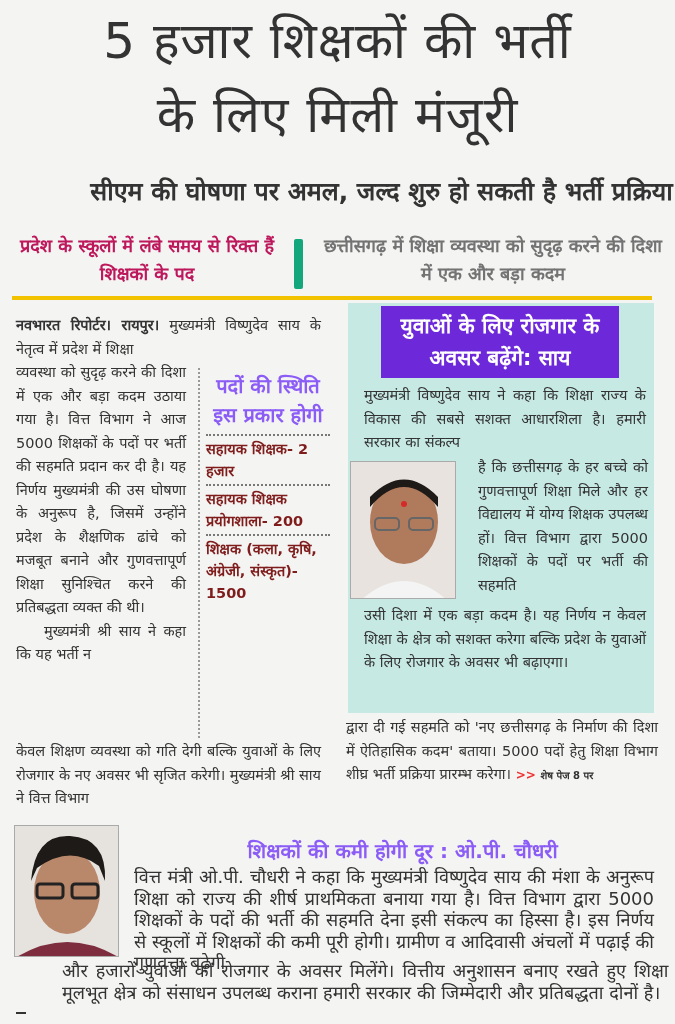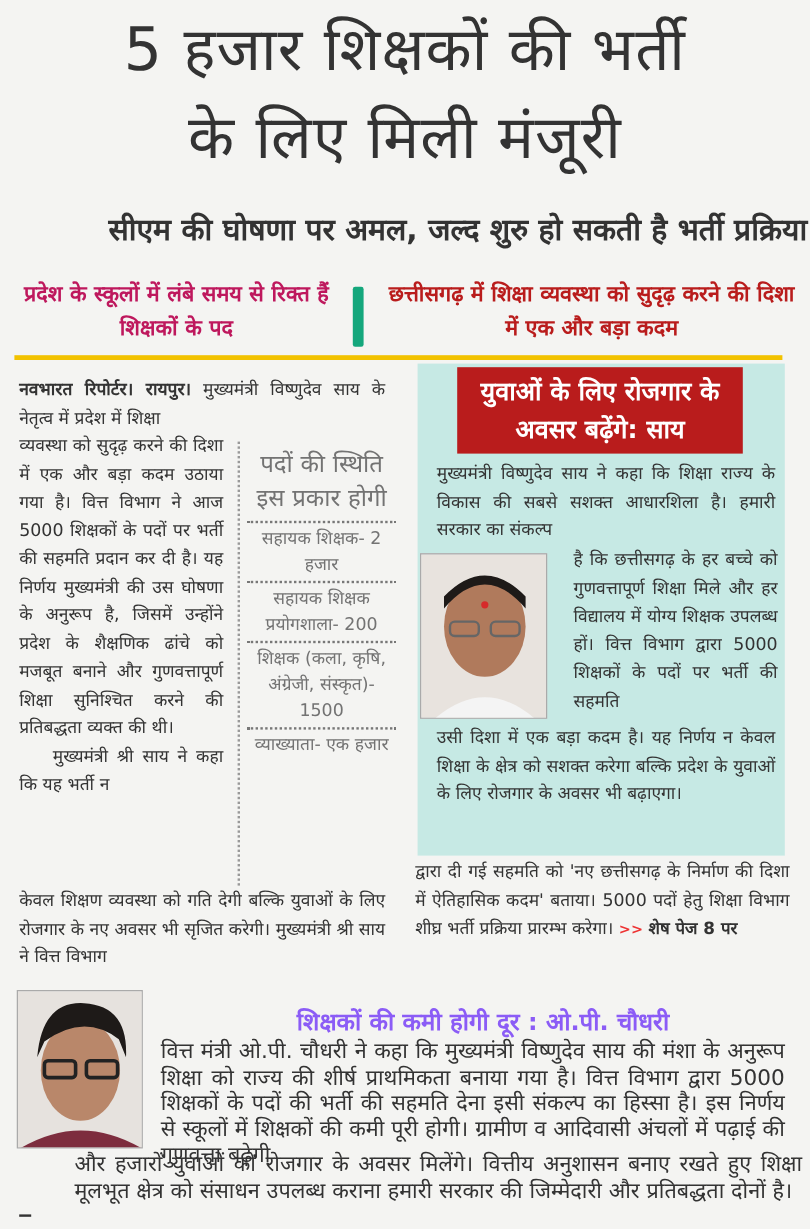--- a/index.html
+++ b/index.html
@@ -19,21 +19,21 @@
   .deck-left {
     position: absolute; top: 232px; left: 12px; width: 270px; text-align: center;
     font-size: 18px; font-weight: bold; line-height: 28px; color: #be185d;
   }
   .deck-bar {
     position: absolute; top: 239px; left: 294px; width: 9px; height: 50px;
     background: #14a77c; border-radius: 2px;
   }
   .deck-right {
     position: absolute; top: 232px; left: 318px; width: 350px; text-align: center;
-    font-size: 18px; font-weight: bold; line-height: 28px; color: #b91c1c;
+    font-size: 18px; font-weight: bold; line-height: 28px; color: #737373;
   }
   .rule-yellow {
     position: absolute; top: 296px; left: 12px; width: 640px; height: 4px; background: #f2c200;
   }
 
   .body-text { font-size: 14.5px; line-height: 23.5px; color: #333; text-align: justify; }
 
   .col-left-top {
     position: absolute; top: 314px; left: 16px; width: 305px;
   }
@@ -44,55 +44,55 @@
     position: absolute; top: 740px; left: 16px; width: 305px;
   }
   .lead-in { font-weight: bold; }
 
   .sidebar-box {
     position: absolute; top: 368px; left: 198px; width: 132px; height: 370px;
     border-left: 2px dotted #999;
     padding-left: 6px;
   }
   .sidebar-title {
-    text-align: center; font-size: 20px; font-weight: normal; line-height: 29px; color: #737373;
+    text-align: center; font-size: 20px; font-weight: bold; line-height: 29px; color: #8b5cf6;
     padding: 4px 0 4px;
   }
   .sidebar-item {
-    text-align: center; font-size: 14.5px; line-height: 22px; font-weight: normal; color: #737373;
+    text-align: left; font-size: 14.5px; line-height: 22px; font-weight: bold; color: #7f1d1d;
     border-top: 2px dotted #777; padding: 2px 0 2px;
   }
 
   .teal-box {
     position: absolute; top: 303px; left: 348px; width: 306px; height: 410px;
     background: #c6e9e4;
   }
   .teal-title {
     position: absolute; top: 306px; left: 381px; width: 238px; height: 72px;
-    background: #b91c1c; color: #fff; text-align: center;
+    background: #6d28d9; color: #fff; text-align: center;
     font-size: 21px; font-weight: bold; line-height: 32px; padding-top: 4px;
   }
   .teal-text-top {
     position: absolute; top: 384px; left: 364px; width: 282px;
   }
   .teal-photo {
     position: absolute; top: 461px; left: 350px; width: 106px; height: 138px;
     border: 1px solid #aaa; background: #ddd; overflow: hidden;
   }
   .teal-text-right {
     position: absolute; top: 456px; left: 478px; width: 170px;
   }
   .teal-text-bottom {
     position: absolute; top: 604px; left: 364px; width: 282px;
   }
   .right-bottom {
     position: absolute; top: 716px; left: 346px; width: 312px;
   }
   .continue-mark { color: #e33; font-weight: bold; font-size: 12px; }
-  .continue-text { font-size: 14px; font-weight: bold; margin-top: 24px; }
+  .continue-text { font-size: 10px; font-weight: bold; margin-top: 24px; }
 
   .fm-photo {
     position: absolute; top: 825px; left: 14px; width: 105px; height: 132px;
     border: 1px solid #aaa; background: #ddd; overflow: hidden;
   }
   .fm-title {
     position: absolute; top: 836px; left: 130px; width: 545px; text-align: center;
     font-size: 20px; font-weight: bold; color: #8b5cf6; line-height: 30px;
   }
   .fm-text-top {
@@ -125,21 +125,20 @@
 <div class="col-left-narrow body-text">
   <p>व्यवस्था को सुदृढ़ करने की दिशा में एक और बड़ा कदम उठाया गया है। वित्त विभाग ने आज 5000 शिक्षकों के पदों पर भर्ती की सहमति प्रदान कर दी है। यह निर्णय मुख्यमंत्री की उस घोषणा के अनुरूप है, जिसमें उन्होंने प्रदेश के शैक्षणिक ढांचे को मजबूत बनाने और गुणवत्तापूर्ण शिक्षा सुनिश्चित करने की प्रतिबद्धता व्यक्त की थी।</p>
   <p style="text-indent:28px">मुख्यमंत्री श्री साय ने कहा कि यह भर्ती न</p>
 </div>
 
 <div class="sidebar-box">
   <div class="sidebar-title">पदों की स्थिति इस प्रकार होगी</div>
   <div class="sidebar-item">सहायक शिक्षक- 2 हजार</div>
   <div class="sidebar-item">सहायक शिक्षक प्रयोगशाला- 200</div>
   <div class="sidebar-item">शिक्षक (कला, कृषि, अंग्रेजी, संस्कृत)- 1500</div>
-  <div class="sidebar-item">व्याख्याता- एक हजार</div>
 </div>
 
 <div class="col-left-bottom body-text">केवल शिक्षण व्यवस्था को गति देगी बल्कि युवाओं के लिए रोजगार के नए अवसर भी सृजित करेगी। मुख्यमंत्री श्री साय ने वित्त विभाग</div>
 
 <div class="teal-box"></div>
 <div class="teal-title">युवाओं के लिए रोजगार के अवसर बढ़ेंगे: साय</div>
 <div class="teal-text-top body-text">मुख्यमंत्री विष्णुदेव साय ने कहा कि शिक्षा राज्य के विकास की सबसे सशक्त आधारशिला है। हमारी सरकार का संकल्प</div>
 <div class="teal-photo">
   <svg width="106" height="138" viewBox="0 0 106 138">
     <rect width="106" height="138" fill="#e8e3de"></rect>

